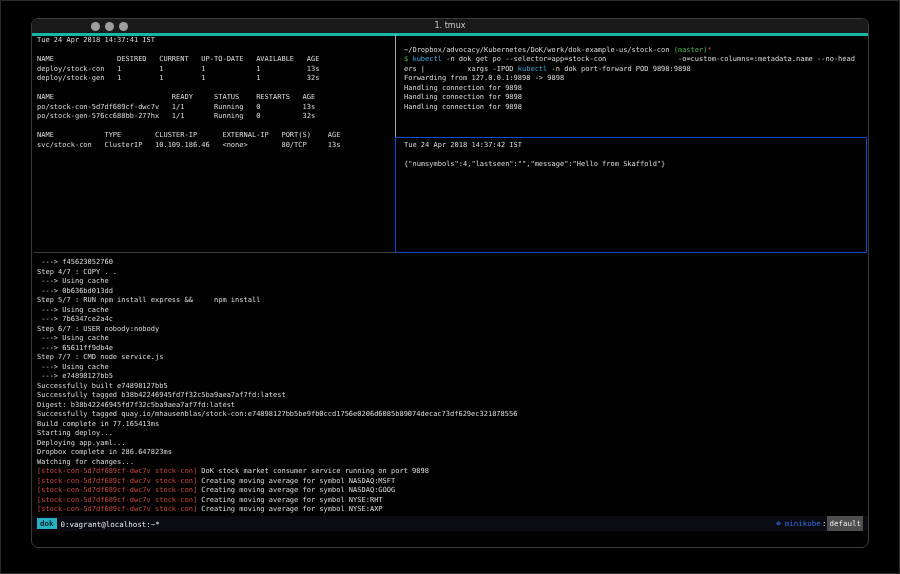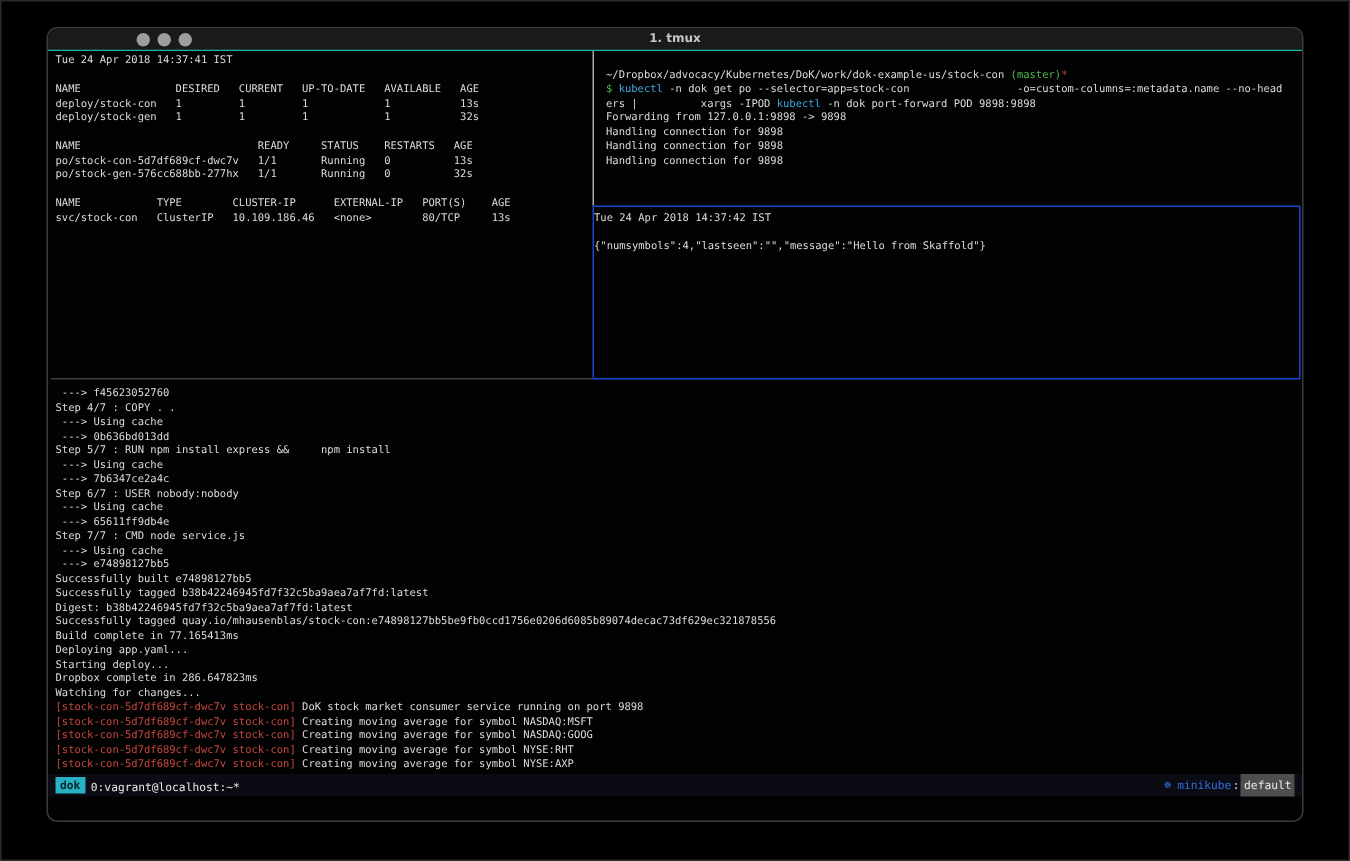--- a/index.html
+++ b/index.html
@@ -3,35 +3,35 @@
 <meta charset="utf-8">
 <style>
   html,body{margin:0;padding:0;background:#000;}
   .screen{position:relative;width:900px;height:574px;background:var(--c-screen_bg,#000);
     border:1px solid #2b2b2b;box-sizing:border-box;overflow:hidden;
     font-family:"DejaVu Sans Mono",monospace;}
   .window{position:absolute;left:30px;top:17px;width:838px;height:530px;
     background:var(--c-window_bg,#000);border:1px solid var(--c-window_border,#3c3c3c);
     border-radius:7px;box-sizing:border-box;overflow:hidden;}
   .titlebar{position:absolute;left:0;top:0;right:0;height:14px;
-    background:var(--c-titlebar_bg,#1a1a1a);border-bottom:1px solid #14b8a6;
-    border-radius:6px 6px 0 0;font-weight:bold;}
+    background:var(--c-titlebar_bg,#1a1a1a);border-bottom:3px solid #14b8a6;
+    border-radius:6px 6px 0 0;}
   .dots{position:absolute;left:59px;top:2.5px;display:flex;gap:5px;}
   .dot{width:9px;height:9px;border-radius:50%;background:var(--c-dot,#9d9d9d);display:inline-block;}
   .title{position:absolute;left:0;right:0;top:0;height:14px;line-height:14px;text-align:center;
     font-size:8px;color:var(--c-title_fg,#c8c8c8);font-family:"DejaVu Sans",sans-serif;}
   .pane{position:absolute;overflow:hidden;}
   .pane .line{height:9.5px;line-height:9.5px;font-size:7px;white-space:pre;}
   .c-fg{color:var(--c-fg,#dcdcdc);}
   .c-red{color:var(--c-red,#c8473d);}
   .c-green{color:var(--c-green,#4fb84f);}
   .c-cyan{color:var(--c-cyan,#41a6dc);}
   .pane-watch{left:0;top:15px;width:363px;height:218px;padding:2px 0 0 5px;}
   .pane-pf{left:366px;top:15px;width:470px;height:103px;padding:2px 0 0 6px;}
-  .pane-curl{left:358px;top:119px;width:468px;height:113px;padding:3px 0 0 6px;}
+  .pane-curl{left:366px;top:119px;width:468px;height:113px;padding:3px 0 0 6px;}
   .pane-build{left:0;top:236px;width:836px;height:258px;padding:3px 0 0 5px;}
   .vb-top{position:absolute;left:363px;top:15px;width:1px;height:103px;
     background:var(--c-border_inactive_bright,#a9a9a9);}
   .hb-main-left{position:absolute;left:2px;top:233px;width:361px;height:1px;
     background:var(--c-border_inactive_dim,#3d3d3d);}
   .active-frame{position:absolute;left:363px;top:118px;width:472px;height:116px;
     border:1px solid var(--c-border_active,#1747cf);box-sizing:border-box;background:transparent;}
   .statusbar{position:absolute;left:0;top:497px;right:0;height:15px;
     background:var(--c-status_bg,#0b0b13);display:flex;align-items:center;
     justify-content:space-between;font-size:7.5px;padding:0 5px;box-sizing:border-box;}
@@ -106,22 +106,22 @@
         <div class="line"><span class="c-fg"> ---&gt; Using cache</span></div>
         <div class="line"><span class="c-fg"> ---&gt; 65611ff9db4e</span></div>
         <div class="line"><span class="c-fg">Step 7/7 : CMD node service.js</span></div>
         <div class="line"><span class="c-fg"> ---&gt; Using cache</span></div>
         <div class="line"><span class="c-fg"> ---&gt; e74898127bb5</span></div>
         <div class="line"><span class="c-fg">Successfully built e74898127bb5</span></div>
         <div class="line"><span class="c-fg">Successfully tagged b38b42246945fd7f32c5ba9aea7af7fd:latest</span></div>
         <div class="line"><span class="c-fg">Digest: b38b42246945fd7f32c5ba9aea7af7fd:latest</span></div>
         <div class="line"><span class="c-fg">Successfully tagged quay.io/mhausenblas/stock-con:e74898127bb5be9fb0ccd1756e0206d6085b89074decac73df629ec321878556</span></div>
         <div class="line"><span class="c-fg">Build complete in 77.165413ms</span></div>
+        <div class="line"><span class="c-fg">Starting deploy...</span></div>
         <div class="line"><span class="c-fg">Deploying app.yaml...</span></div>
-        <div class="line"><span class="c-fg">Starting deploy...</span></div>
         <div class="line"><span class="c-fg">Dropbox complete in 286.647823ms</span></div>
         <div class="line"><span class="c-fg">Watching for changes...</span></div>
         <div class="line"><span class="c-red">[stock-con-5d7df689cf-dwc7v stock-con]</span><span class="c-fg"> DoK stock market consumer service running on port 9898</span></div>
         <div class="line"><span class="c-red">[stock-con-5d7df689cf-dwc7v stock-con]</span><span class="c-fg"> Creating moving average for symbol NASDAQ:MSFT</span></div>
         <div class="line"><span class="c-red">[stock-con-5d7df689cf-dwc7v stock-con]</span><span class="c-fg"> Creating moving average for symbol NASDAQ:GOOG</span></div>
         <div class="line"><span class="c-red">[stock-con-5d7df689cf-dwc7v stock-con]</span><span class="c-fg"> Creating moving average for symbol NYSE:RHT</span></div>
         <div class="line"><span class="c-red">[stock-con-5d7df689cf-dwc7v stock-con]</span><span class="c-fg"> Creating moving average for symbol NYSE:AXP</span></div>
       </div>
 
     <div class="vb-top"></div>

